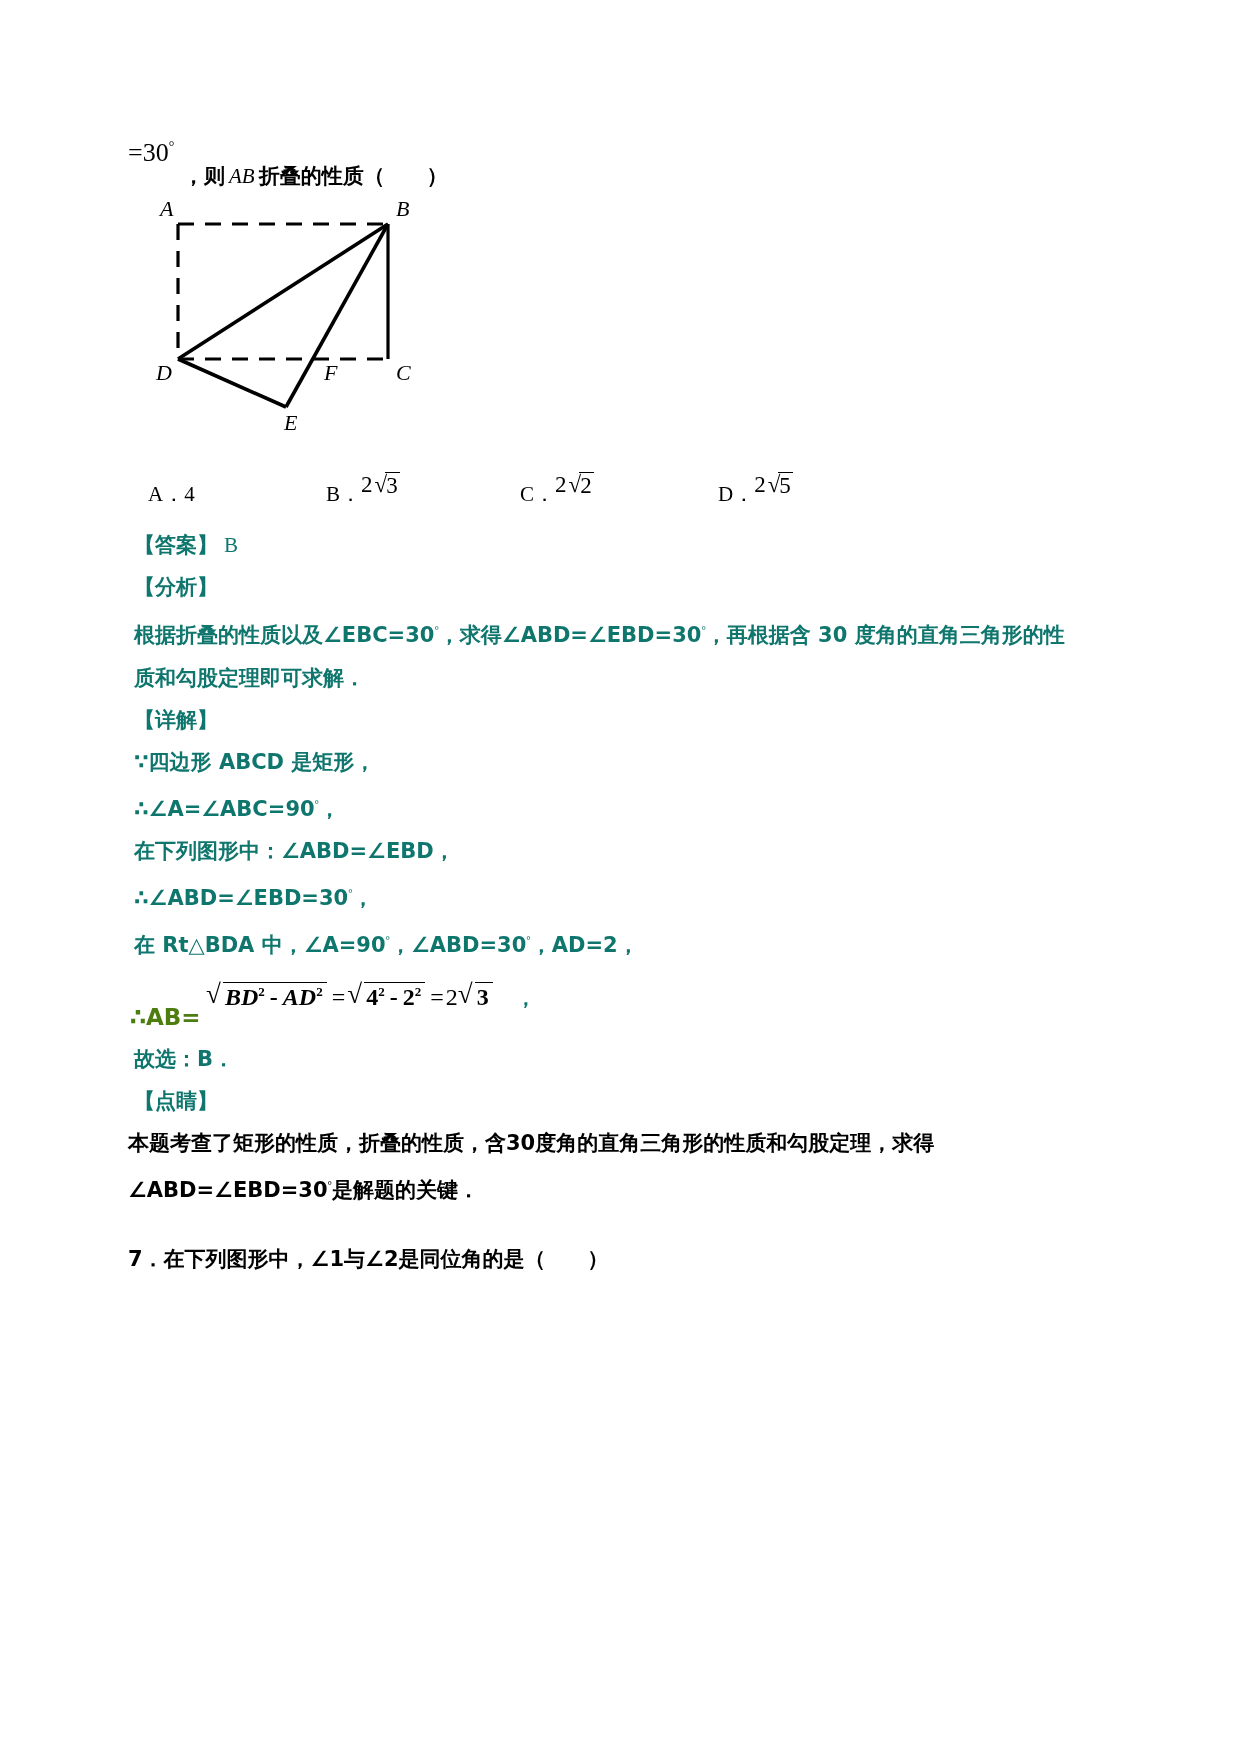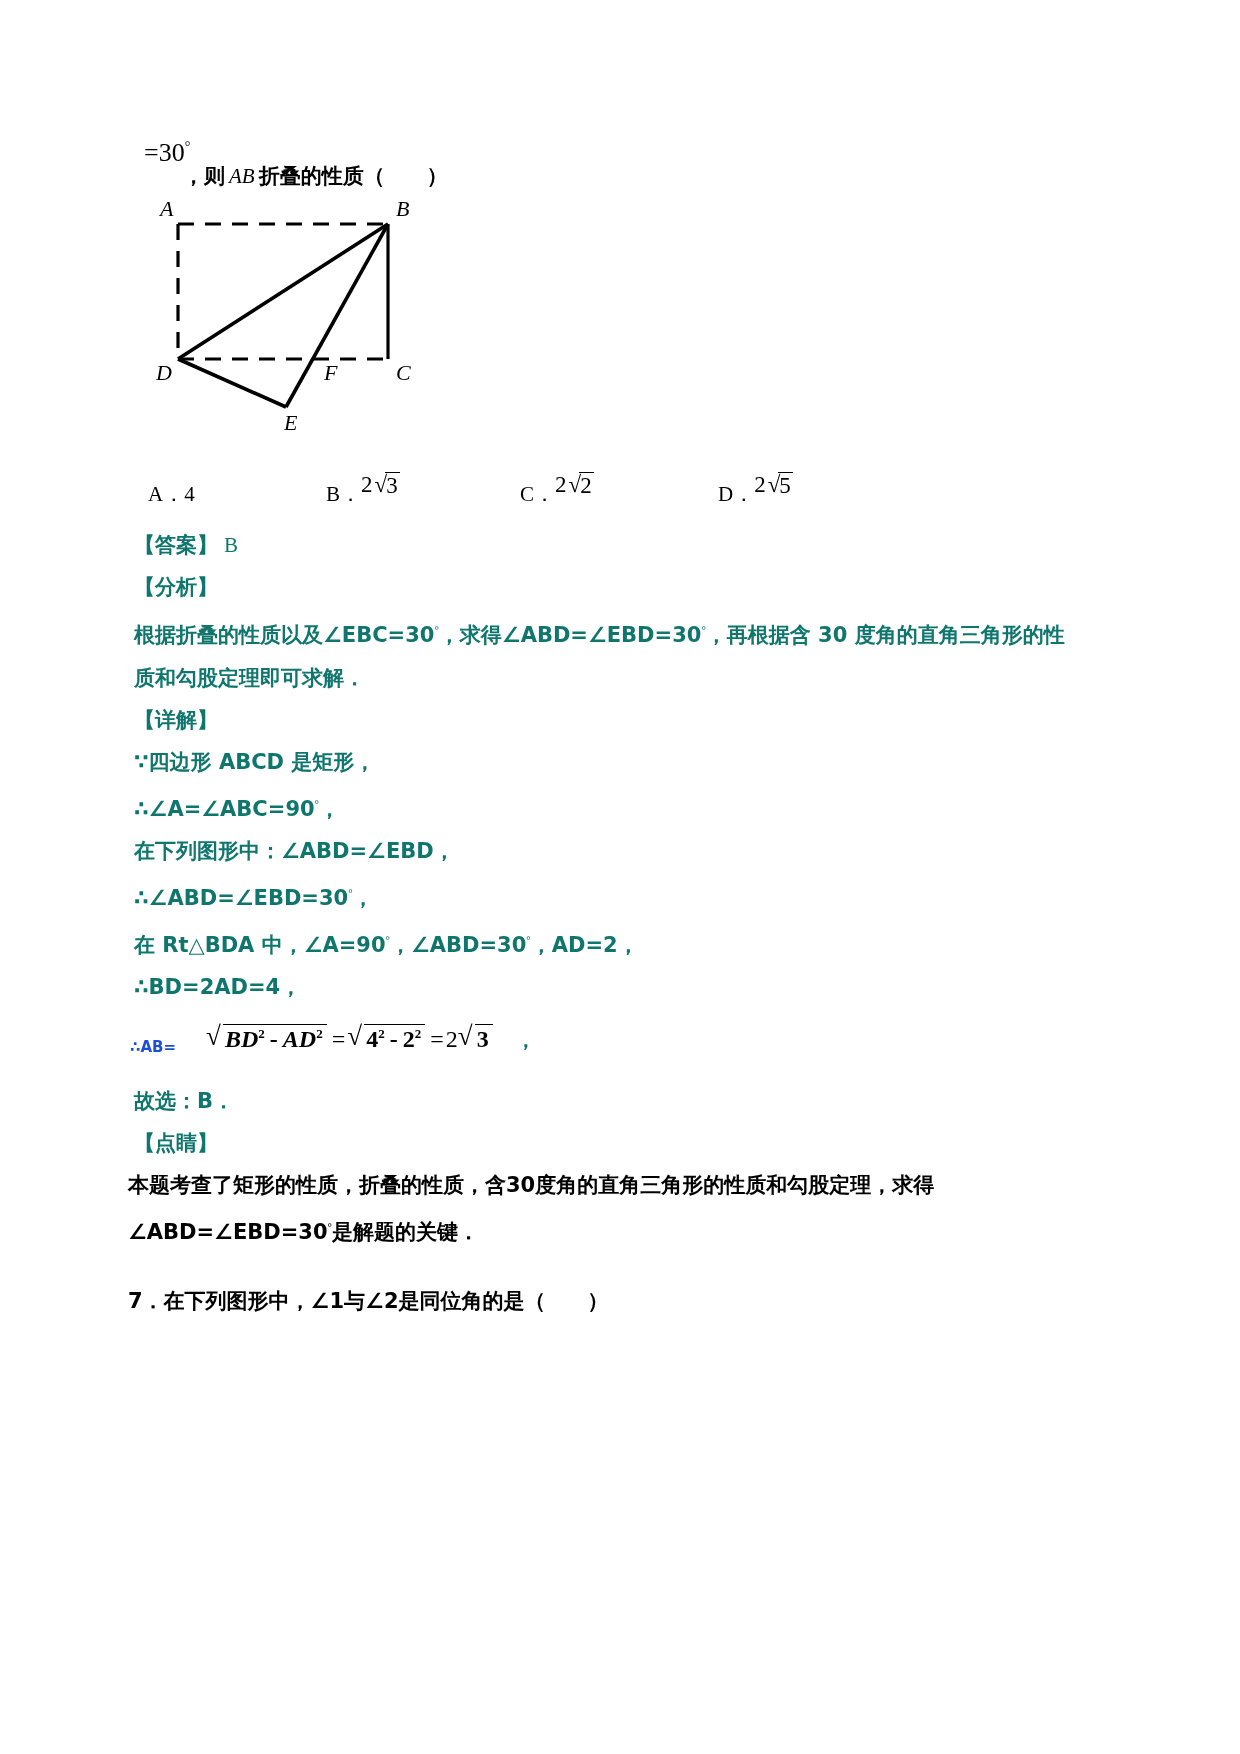--- a/index.html
+++ b/index.html
@@ -55,21 +55,21 @@
     vertical-align: super;
   }
 
   
   .stem {
     position: relative;
     height: 70px;
   }
   .stem-frag {
     position: absolute;
-    left: 16px;
+    left: 0;
     top: 18px;
     font-size: 26px;
     font-family: "Liberation Serif", serif;
   }
   .stem-rest {
     position: absolute;
     left: 55px;
     top: 42px;
     font-size: 21px;
   }
@@ -136,23 +136,23 @@
 
   
   .formula-line {
     position: relative;
     height: 66px;
     font-size: 21px;
   }
   .f-prefix {
     position: absolute;
     left: 2px;
-    top: 30px;
-    color: #1d4ed8;
-    font-size: 15px;
+    top: 38px;
+    color: #4d7c0f;
+    font-size: 23px;
   }
   .f-math {
     position: absolute;
     left: 78px;
     top: 16px;
     font-size: 24px;
     color: #000;
     font-family: "Liberation Serif", serif;
     white-space: nowrap;
   }
@@ -266,23 +266,20 @@
 
 
     <div class="blk red cn">
       <span>∴∠ABD=∠EBD=30</span><span class="deg">°</span><span>，</span>
     </div>
 
     <div class="blk red cn">
       <span>在 Rt△BDA 中，∠A=90</span><span class="deg">°</span><span>，∠ABD=30</span><span class="deg">°</span><span>，AD=2，</span>
     </div>
 
-    <div class="blk red cn">
-      <span>∴BD=2AD=4，</span>
-    </div>
 
     <div class="formula-line">
       <span class="f-prefix cn">∴AB=</span>
       <span class="f-math">
         <span class="sqrt"><span class="bar"><span class="mi">BD</span><span class="sup2">2</span><span style="padding:0 5px;">-</span><span class="mi">AD</span><span class="sup2">2</span></span></span><span style="padding:0 2px;">=</span><span class="sqrt"><span class="bar"><span>4</span><span class="sup2">2</span><span style="padding:0 5px;">-</span><span>2</span><span class="sup2">2</span></span></span><span style="padding:0 2px;">=</span><span>2</span><span class="sqrt"><span class="bar">3</span></span><span class="red cn" style="font-size:20px;padding-left:14px;">，</span>
       </span>
     </div>
 
     <div class="blk red cn" style="margin-top:6px;">
       <span>故选：B．</span>

